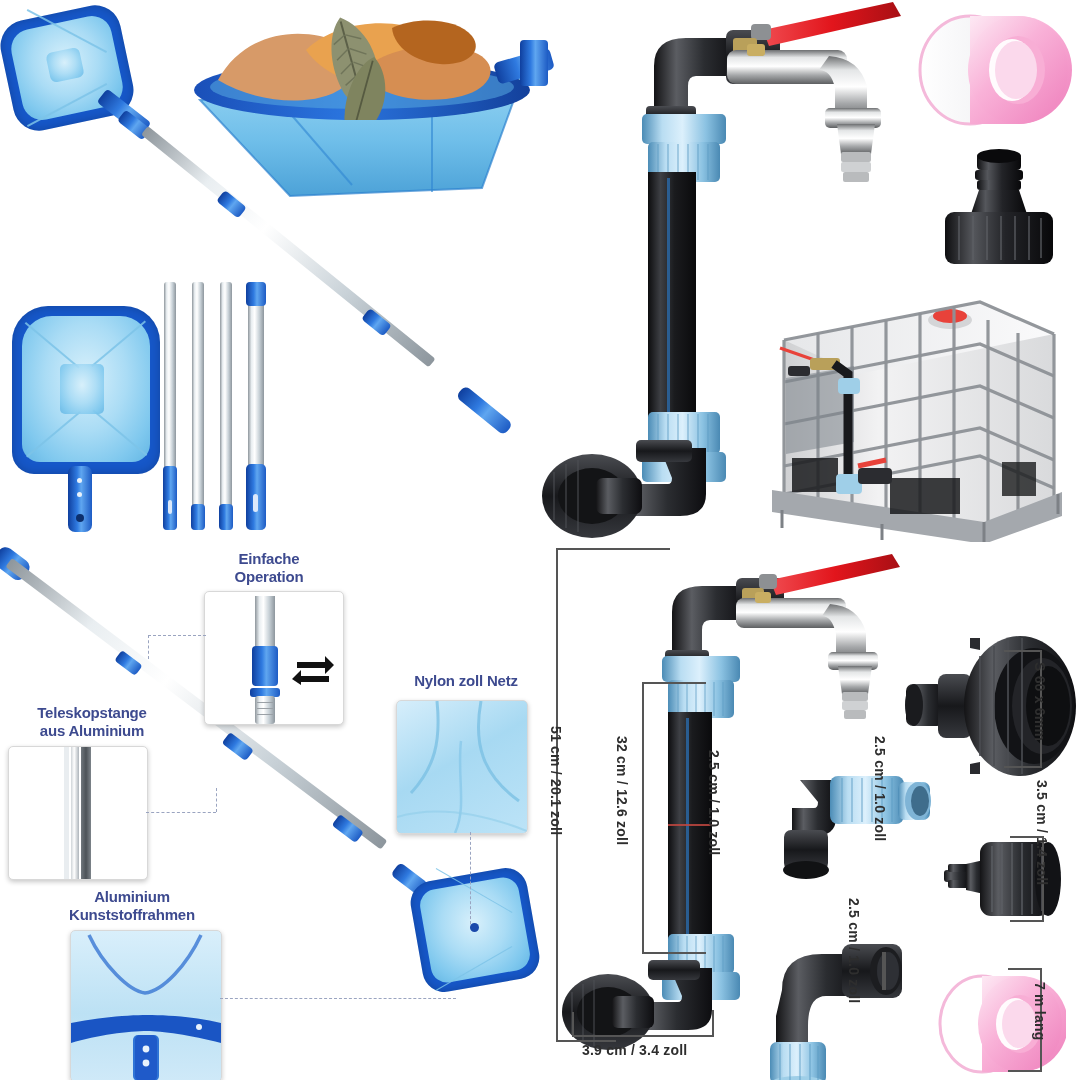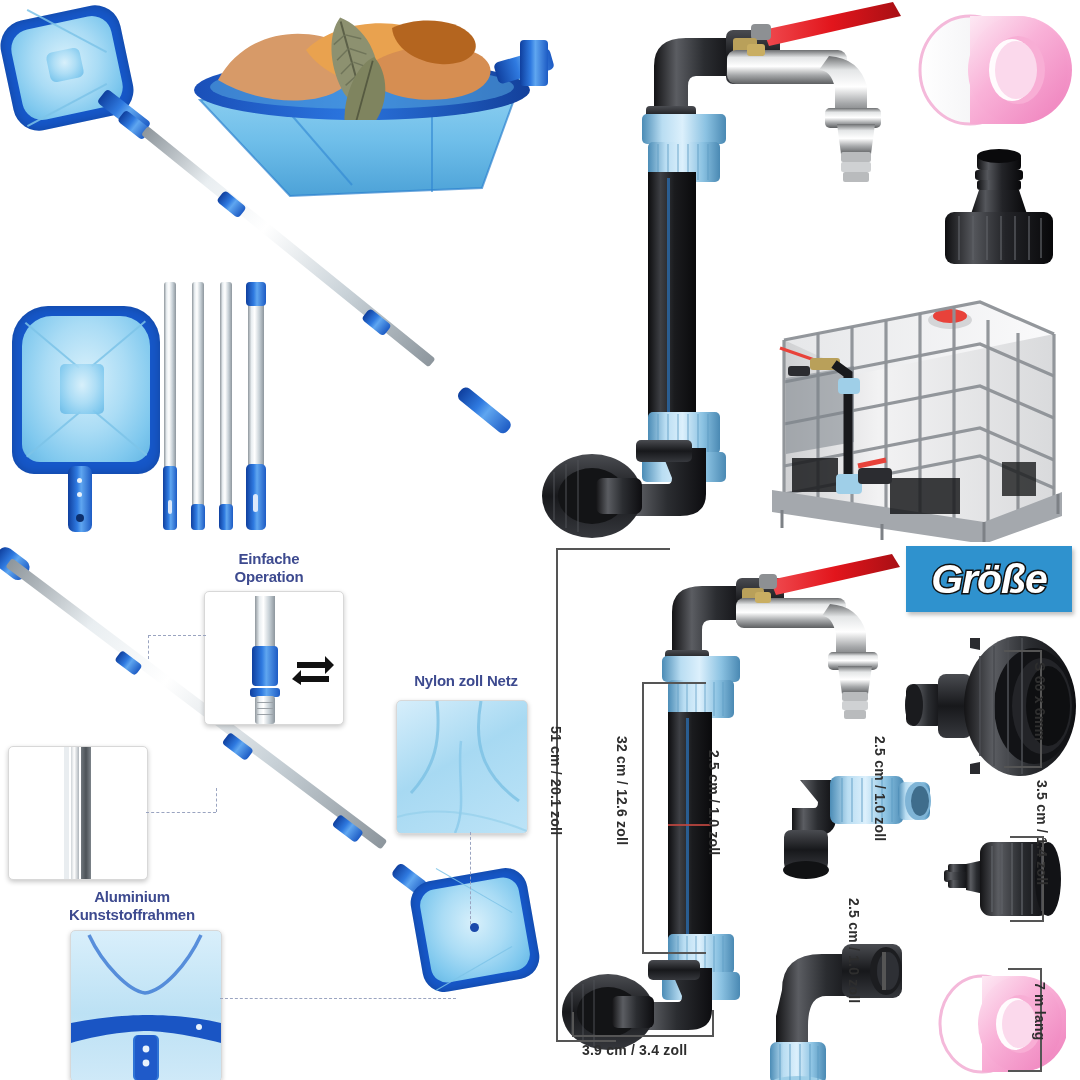--- a/index.html
+++ b/index.html
@@ -416,20 +416,24 @@
       <div class="abs" style="left:52px;top:116px;width:16px;height:1.4px;background:#9aa0a6;"></div>
       <div class="abs" style="left:52px;top:122px;width:16px;height:1.4px;background:#9aa0a6;"></div>
       <svg width="44" height="32" style="position:absolute;left:86px;top:62px;" viewBox="0 0 44 32">
         <path d="M6,8 L34,8 L34,2 L43,11 L34,20 L34,14 L6,14 Z" fill="#111"></path>
         <path d="M38,22 L10,22 L10,16 L1,25 L10,31 L10,28 L38,28 Z" fill="#111"></path>
       </svg>
     </div>
     <div class="dash" style="left:148px;top:95px;width:58px;"></div>
     <div class="dashv" style="left:148px;top:95px;height:24px;"></div>
 
+    <div class="callout-label" style="left:4px;top:164px;width:176px;font-size:15px;">
+      <div>Teleskopstange</div>
+      <div>aus Aluminium</div>
+    </div>
     <div class="callout-box" style="left:8px;top:206px;width:138px;height:132px;">
       <div class="abs" style="left:62px;top:0;width:8px;height:132px;
            background:linear-gradient(90deg,#cfd4d8,#ffffff 40%,#aeb5bb);"></div>
       <div class="abs" style="left:72px;top:0;width:10px;height:132px;
            background:linear-gradient(90deg,#70777d,#4c5257 50%,#7d848a);"></div>
       <div class="abs" style="left:55px;top:0;width:5px;height:132px;background:#e9edf0;"></div>
     </div>
     <div class="dash" style="left:146px;top:272px;width:70px;"></div>
     <div class="dashv" style="left:216px;top:248px;height:24px;"></div>
     <div class="dash" style="left:216px;top:248px;width:0px;"></div>
@@ -462,23 +466,20 @@
         <circle cx="75" cy="118" r="3.4" fill="#e8f2fc"></circle>
         <circle cx="75" cy="132" r="3.4" fill="#e8f2fc"></circle>
         <circle cx="128" cy="96" r="3" fill="#e8f2fc"></circle>
       </svg>
     </div>
     <div class="dash" style="left:220px;top:458px;width:236px;"></div>
   </div>
 
   <div class="panel" style="left:540px;top:540px;width:540px;height:540px;">
 
-    <div id="groesse-badge" style="left:366px;top:6px;">
-      <span>Größe</span>
-    </div>
 
     <div>
 
       <svg width="200" height="120" style="position:absolute;left:112px;top:28px;" viewBox="0 0 200 120">
         <defs>
           <linearGradient id="blkG2" x1="0" y1="0" x2="1" y2="0">
             <stop offset="0%" stop-color="#131315"></stop>
               <stop offset="26%" stop-color="#5b5d62"></stop>
             <stop offset="58%" stop-color="#2b2d31"></stop>
               <stop offset="100%" stop-color="#0d0d10"></stop>

